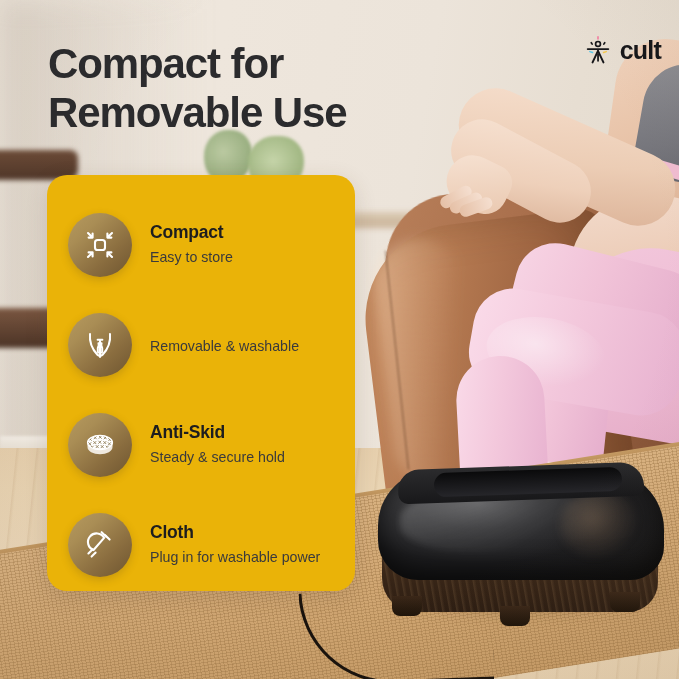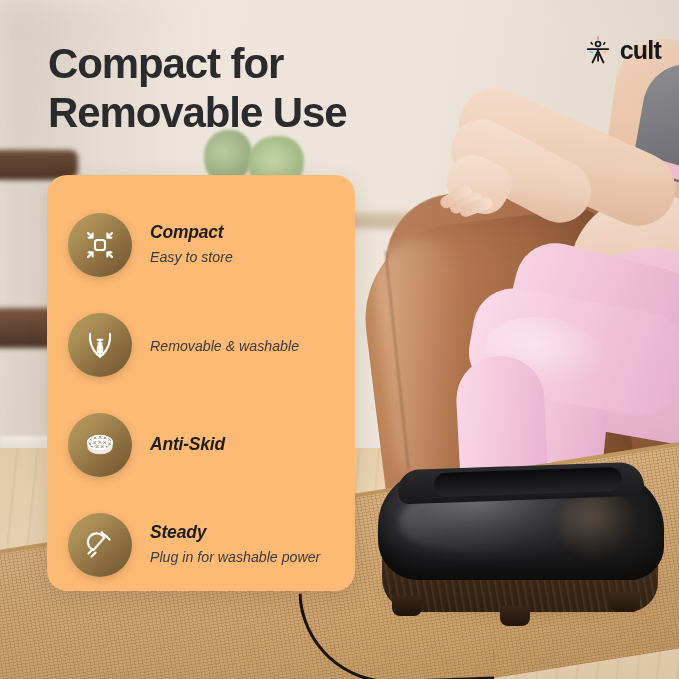--- a/index.html
+++ b/index.html
@@ -417,24 +417,23 @@
     background: radial-gradient(ellipse at 55% 40%, rgba(255,255,255,0) 55%, rgba(120,95,70,.10) 100%);
   }
 
   
   .card {
     position: absolute;
     left: 47px;
     top: 175px;
     width: 308px;
     height: 416px;
-    background: #fdba74;
+    background: #eab308;
     border-radius: 20px;
     box-shadow: 0 6px 22px rgba(90,62,40,.16);
-    font-style: italic;
   }
 
   .feature-list {
     position: absolute;
     left: 0; top: 0;
     width: 100%;
     padding: 20px 0 0 0;
     box-sizing: border-box;
   }
 
@@ -659,35 +658,36 @@
                        M10 20 l2.4 2.4 M15 19.4 l2.4 2.4 M20 19.4 l2.4 2.4 M25 20 l2.4 2.4"></path>
               <path d="M10.4 12 l-2.4 2.4 M15.4 10.5 l-2.4 2.4 M20.4 10 l-2.4 2.4 M25.4 10.6 l-2.4 2.4 M30 12.4 l-2.4 2.4
                        M10 16.6 l-2.4 2.4 M15 15.4 l-2.4 2.4 M20 15 l-2.4 2.4 M25 15.4 l-2.4 2.4 M29.6 16.6 l-2.4 2.4
                        M12.4 20 l-2.4 2.4 M17.4 19.4 l-2.4 2.4 M22.4 19.4 l-2.4 2.4 M27.4 20 l-2.4 2.4"></path>
             </g>
             <ellipse cx="19" cy="16.5" rx="12.5" ry="7.2" fill="none" stroke="#ffffff" stroke-width="1.2"></ellipse>
           </svg>
         </span>
         <span class="feature-text">
           <span class="feature-title">Anti-Skid</span>
+          <span class="feature-sub" style="display:block">Steady &amp; secure hold</span>
         </span>
       </div>
 
       <div class="feature">
         <span class="feature-icon">
           <svg width="36" height="36" viewBox="0 0 36 36" fill="none" stroke="#ffffff" stroke-width="2.1" stroke-linecap="round" stroke-linejoin="round">
             <path d="M22.6 11.2 A8.6 8.6 0 1 0 11.2 22.6 Z" transform="rotate(-4 18 18)"></path>
             <path d="M23.2 8.2 L27.6 12.6"></path>
             <path d="M19.6 5.2 L24 9.6"></path>
             <path d="M10.4 22.4 L6.4 26.4"></path>
             <path d="M13.6 25.6 L9.6 29.6"></path>
           </svg>
         </span>
         <span class="feature-text">
-          <span class="feature-title">Steady</span>
+          <span class="feature-title">Cloth</span>
           <span class="feature-sub" style="display:block">Plug in for washable power</span>
         </span>
       </div>
 
     </div>
   </div>
 
 </div>
 
 </body></html>

